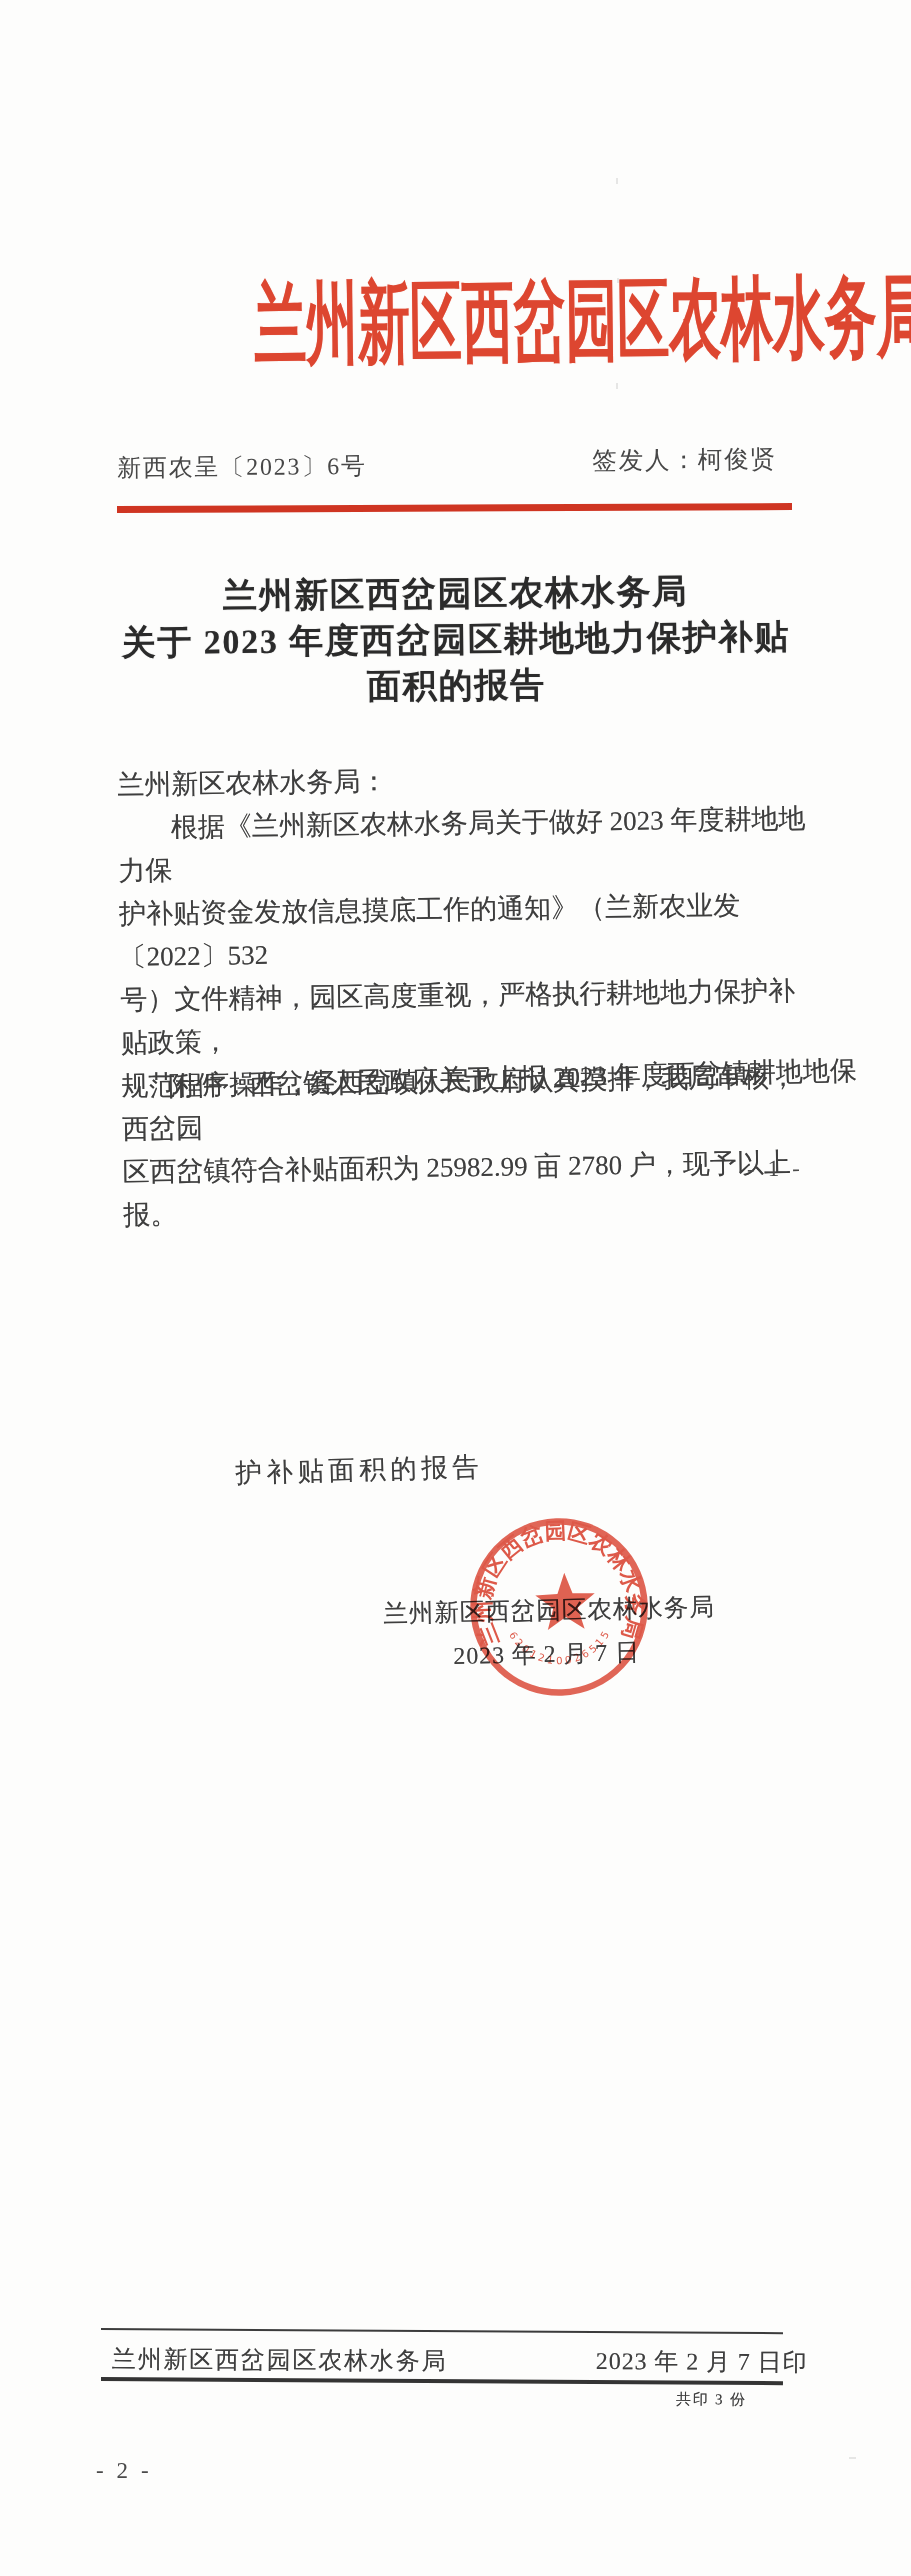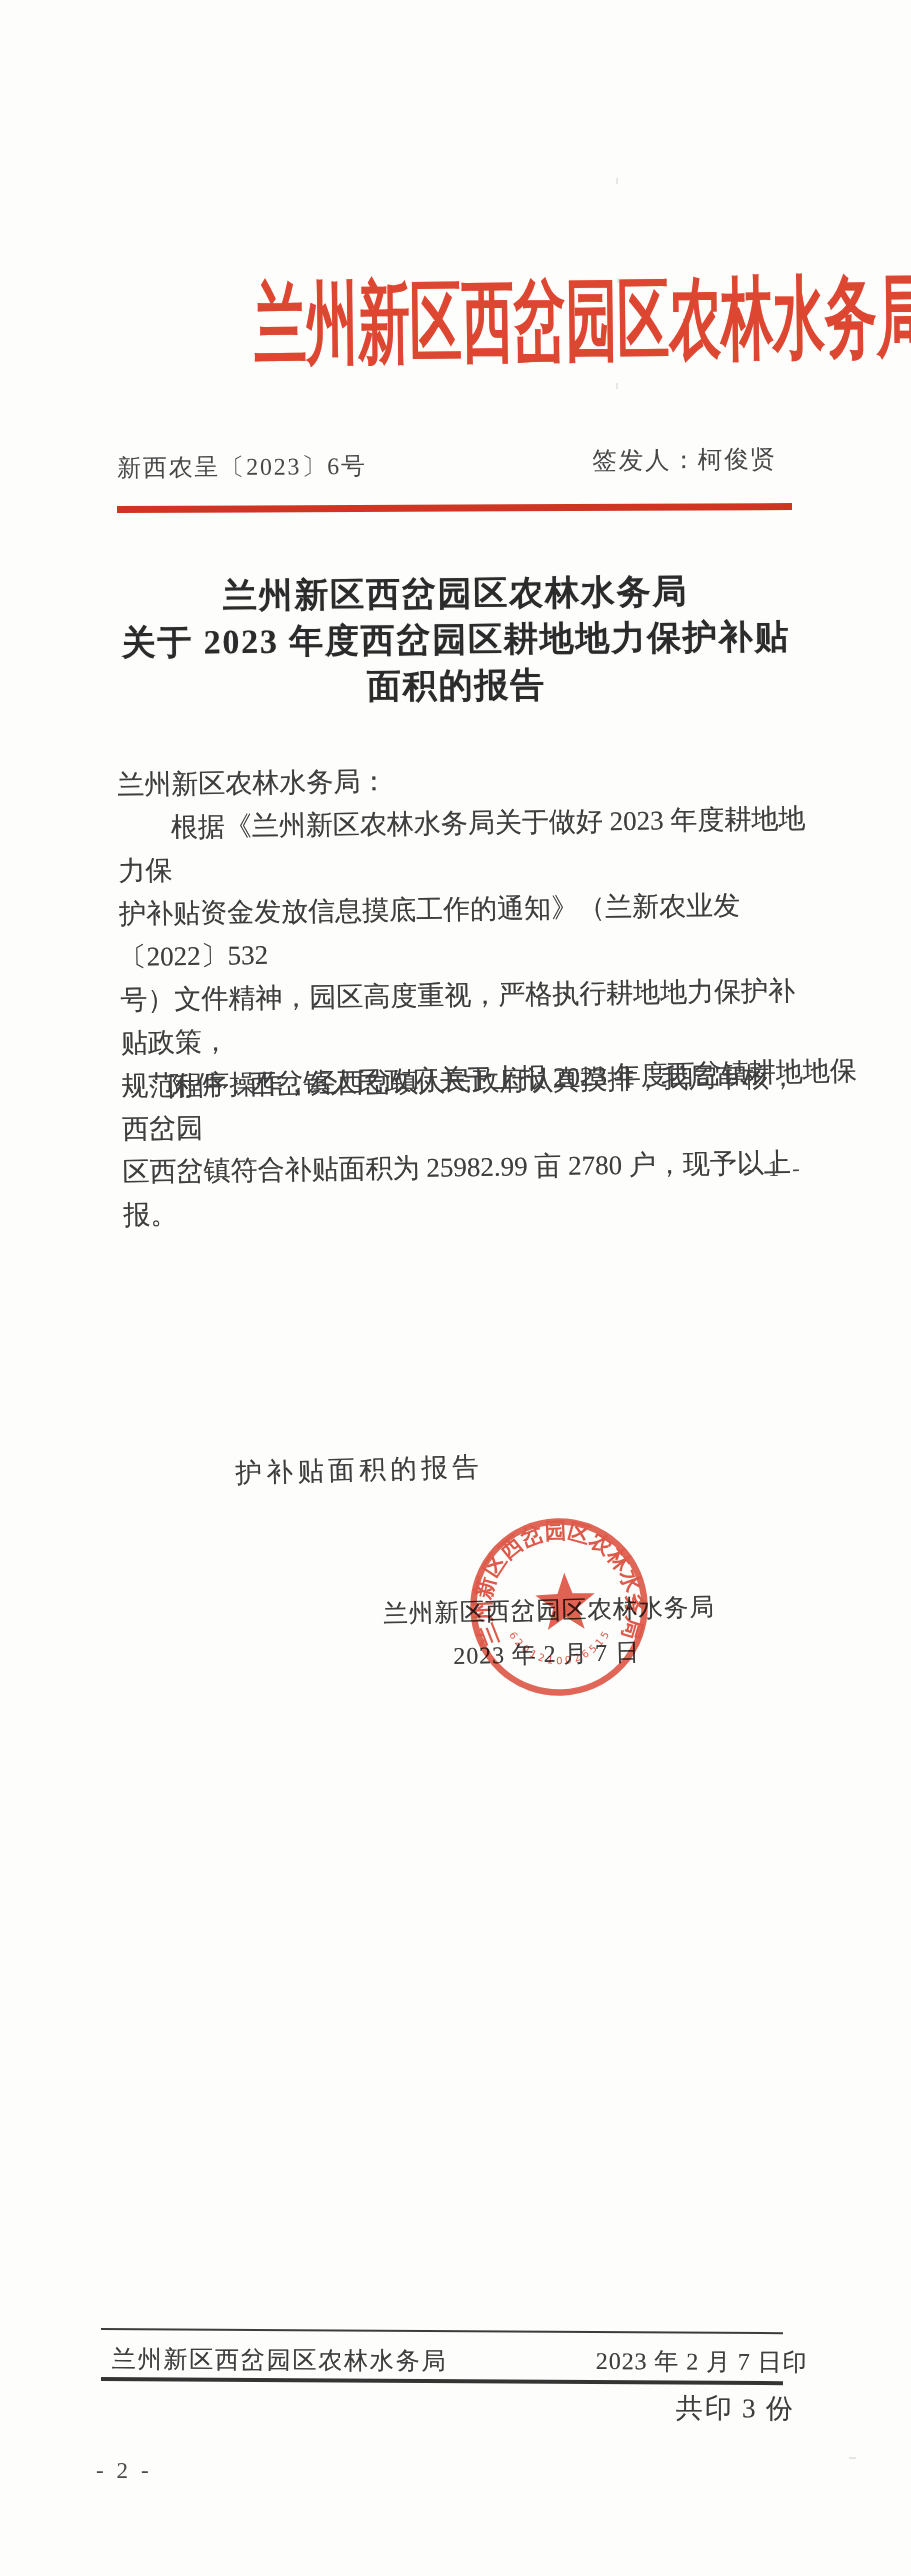--- a/index.html
+++ b/index.html
@@ -91,21 +91,21 @@
   .foot-date{
     top:2345px;left:596px;font-size:24px;letter-spacing:0.9px;color:#3e3e3e;
     transform:rotate(0.35deg);transform-origin:left top;
     text-shadow:0 0 0.5px rgba(62,62,62,.5);
   }
   .foot-rule-bottom{
     top:2377px;left:101px;width:682px;height:3.6px;background:#343434;
     transform:rotate(0.35deg);transform-origin:left top;
   }
   .copies-note{
-    top:2390px;left:676px;font-size:27px;letter-spacing:1.8px;color:#3e3e3e;
+    top:2390px;left:676px;font-size:15px;letter-spacing:1.8px;color:#3e3e3e;
     transform:rotate(0.3deg);transform-origin:left top;
     text-shadow:0 0 0.5px rgba(62,62,62,.5);
   }
   .page-num-2{
     top:2458px;left:96px;font-size:23px;letter-spacing:3.6px;color:#4a4a4a;
   }
   
   .artifact{background:#c9c9c9;opacity:.45;}
 </style>
 </head>

